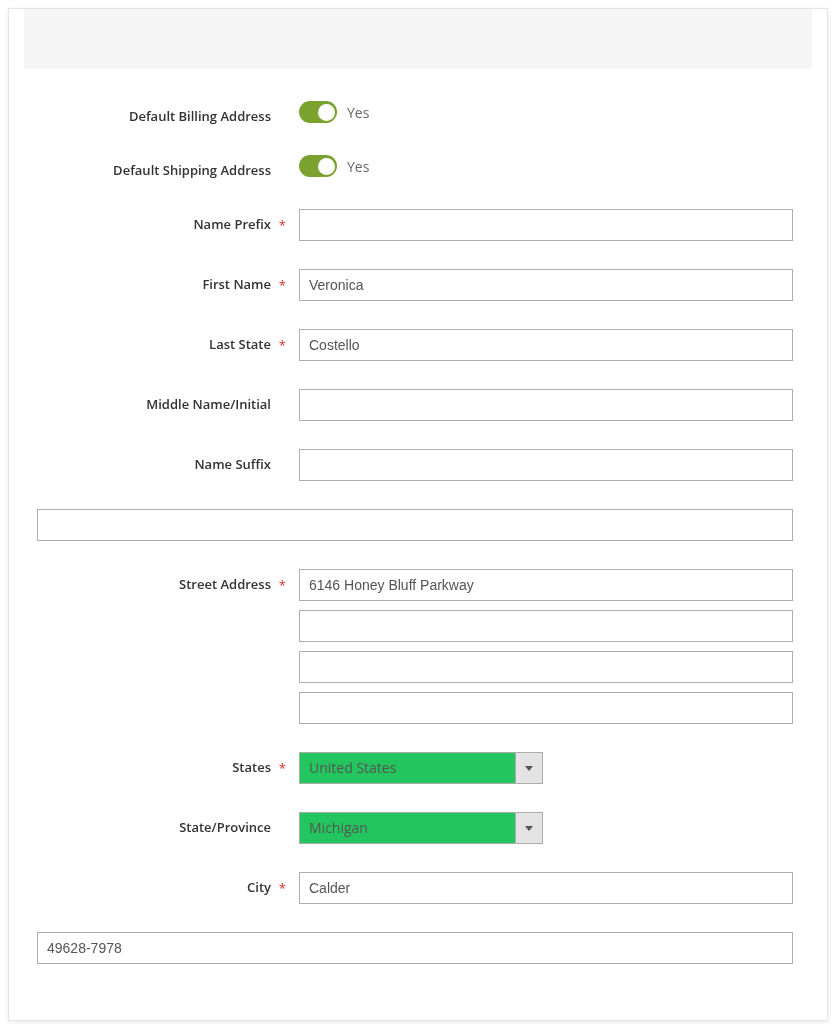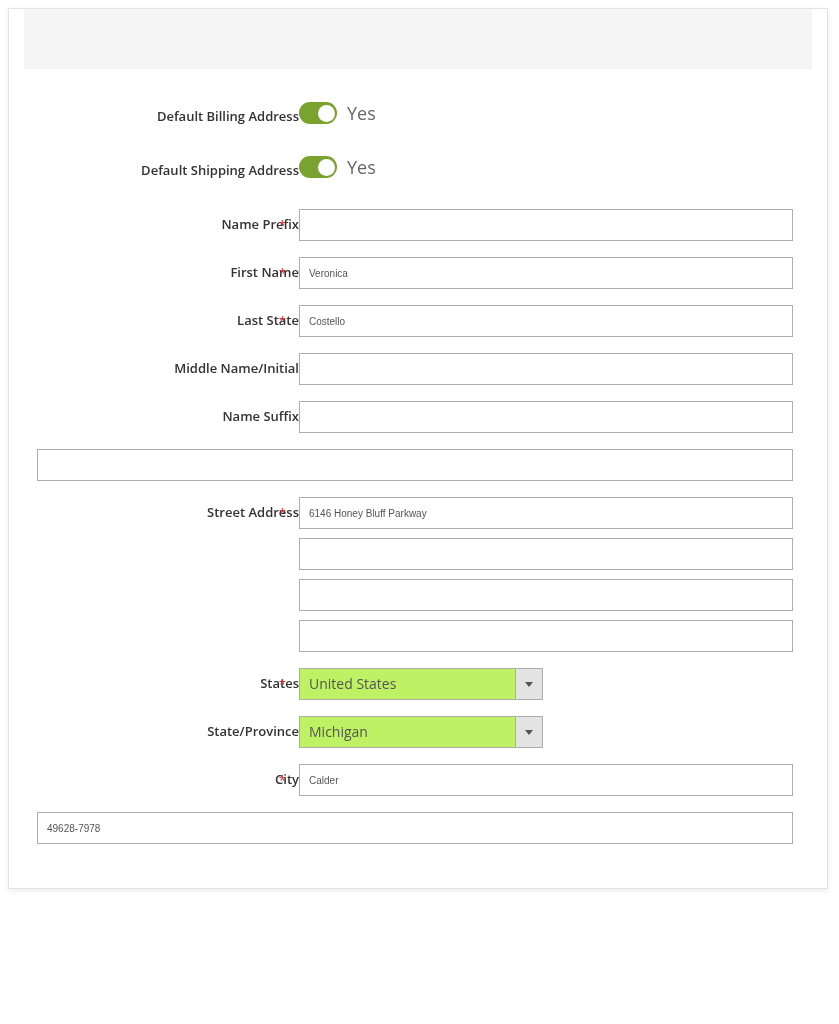--- a/index.html
+++ b/index.html
@@ -31,28 +31,29 @@
       background: #f5f5f5;
       height: 60px;
       margin: 0 15px 32px 15px;
     }
     .form-area {
       padding: 0 28px 0 28px;
     }
     .field-row {
       display: flex;
       align-items: flex-start;
-      margin-bottom: 16px;
+      margin-bottom: 28px;
     }
     .field-row.toggle-row {
       margin-bottom: 30px;
     }
     .label-col {
       width: 262px;
       text-align: right;
+      padding-right: 28px;
       padding-top: 6px;
       font-size: 13px;
       font-weight: 600;
       color: #333;
       flex-shrink: 0;
       position: relative;
     }
     .label-col.required::after {
       content: "*";
       color: #e02b27;
@@ -65,21 +66,21 @@
     .control-col {
       flex: 1;
       padding-right: 6px;
     }
     .text-input {
       width: 100%;
       height: 32px;
       border: 1px solid #adadad;
       background: #fff;
       padding: 0 9px;
-      font-size: 10px;
+      font-size: 14px;
       color: #555;
       outline: none;
     }
     .street-stack .text-input + .text-input {
       margin-top: 9px;
     }
     .toggle-wrap {
       display: flex;
       align-items: center;
       padding-top: 0;
@@ -97,33 +98,33 @@
       width: 17px;
       height: 17px;
       background: #fff;
       border-radius: 50%;
       position: absolute;
       top: 2.5px;
       right: 2.5px;
     }
     .toggle-label {
       margin-left: 10px;
-      font-size: 18px;
+      font-size: 14px;
       color: #666;
     }
     .select-wrap {
       position: relative;
       display: inline-block;
       width: 244px;
     }
     .select-field {
       width: 100%;
       height: 32px;
       border: 1px solid #adadad;
-      background: #bef264;
+      background: #22c55e;
       padding: 0 36px 0 9px;
       font-size: 14px;
       color: #555;
       line-height: 30px;
       cursor: pointer;
     }
     .select-btn {
       position: absolute;
       right: 0;
       top: 0;

